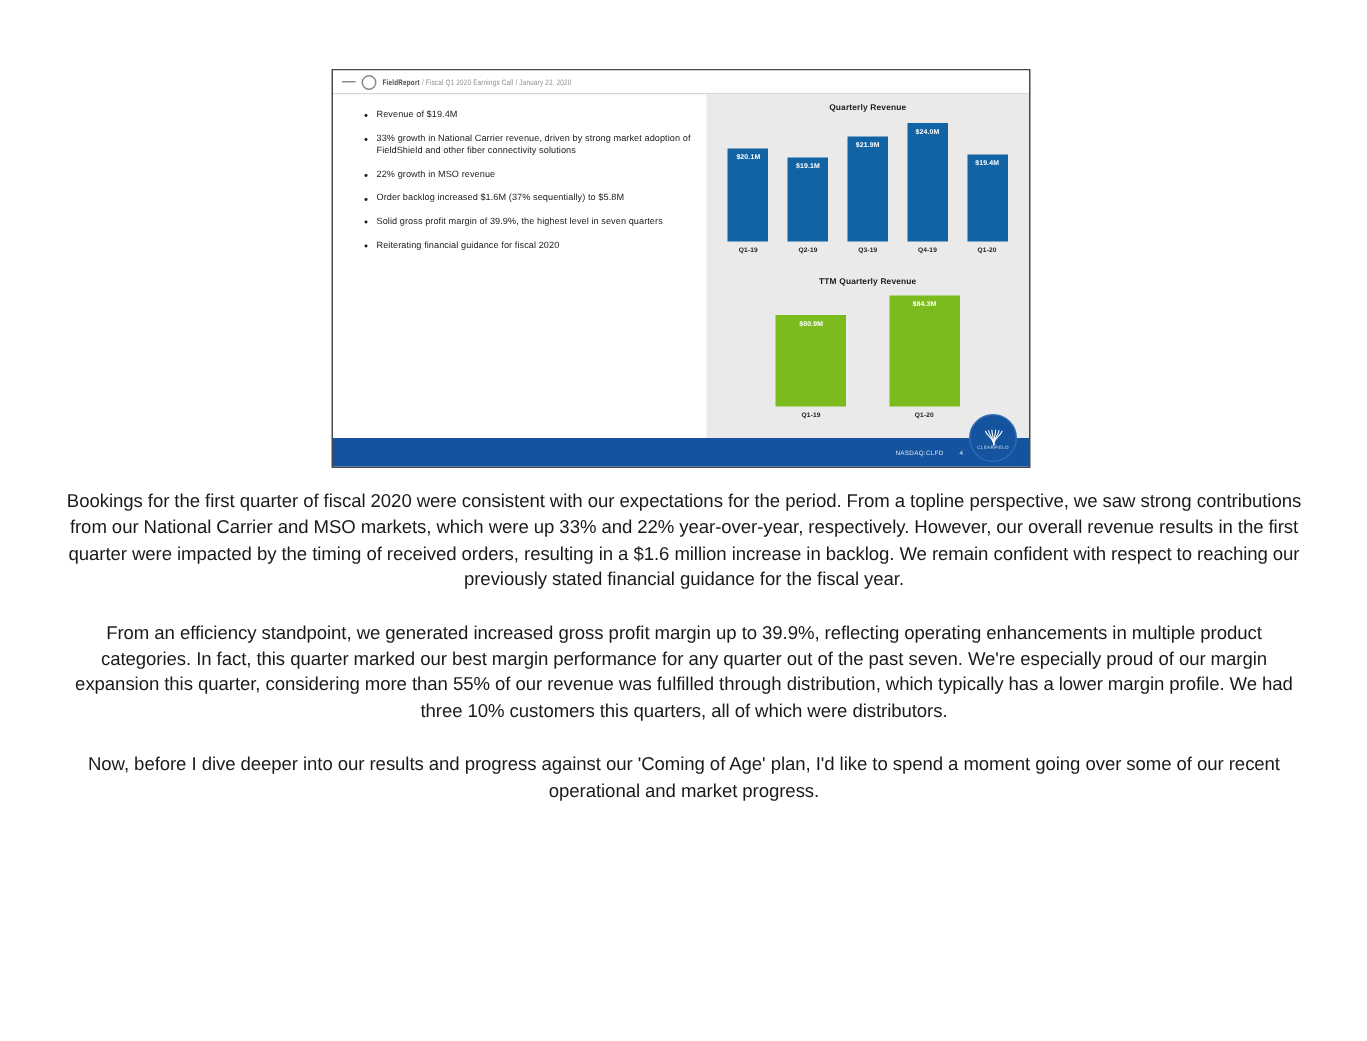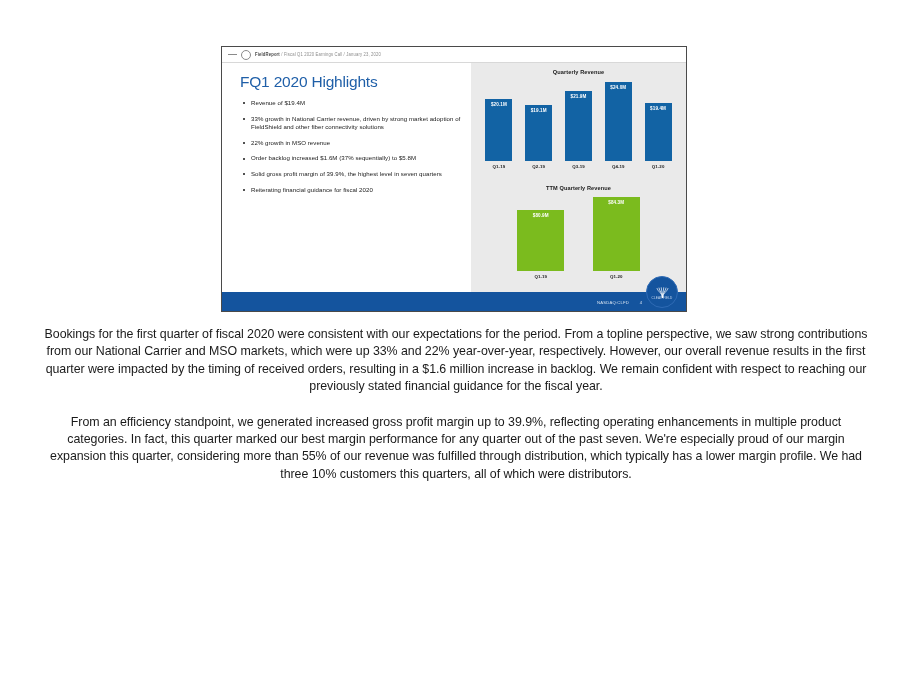--- a/index.html
+++ b/index.html
@@ -273,21 +273,20 @@
   <div class="slide-topbar">
     <span class="topbar-dash"></span>
     <span class="topbar-circle"></span>
     <span class="topbar-text">
       <b>FieldReport</b>
       <span>/ Fiscal Q1 2020 Earnings Call / January 23, 2020</span>
     </span>
   </div>
 
   <div class="slide-left">
-    <h1 class="slide-title">FQ1 2020 Highlights</h1>
     <ul class="bullets">
       <li>Revenue of $19.4M</li>
       <li>33% growth in National Carrier revenue, driven by strong market adoption of FieldShield and other fiber connectivity solutions</li>
       <li>22% growth in MSO revenue</li>
       <li>Order backlog increased $1.6M (37% sequentially) to $5.8M</li>
       <li>Solid gross profit margin of 39.9%, the highest level in seven quarters</li>
       <li>Reiterating financial guidance for fiscal 2020</li>
     </ul>
   </div>
 
@@ -367,13 +366,14 @@
       </div>
       <span class="footer-logo-name">CLEARFIELD</span>
     </div>
   </div>
 
 </div>
 
 <div class="transcript">
   <p>Bookings for the first quarter of fiscal 2020 were consistent with our expectations for the period. From a topline perspective, we saw strong contributions from our National Carrier and MSO markets, which were up 33% and 22% year-over-year, respectively. However, our overall revenue results in the first quarter were impacted by the timing of received orders, resulting in a $1.6 million increase in backlog. We remain confident with respect to reaching our previously stated financial guidance for the fiscal year.</p>
   <p>From an efficiency standpoint, we generated increased gross profit margin up to 39.9%, reflecting operating enhancements in multiple product categories. In fact, this quarter marked our best margin performance for any quarter out of the past seven. We're especially proud of our margin expansion this quarter, considering more than 55% of our revenue was fulfilled through distribution, which typically has a lower margin profile. We had three 10% customers this quarters, all of which were distributors.</p>
+  <p>Now, before I dive deeper into our results and progress against our 'Coming of Age' plan, I'd like to spend a moment going over some of our recent operational and market progress.</p>
 </div>
 
 </body></html>

